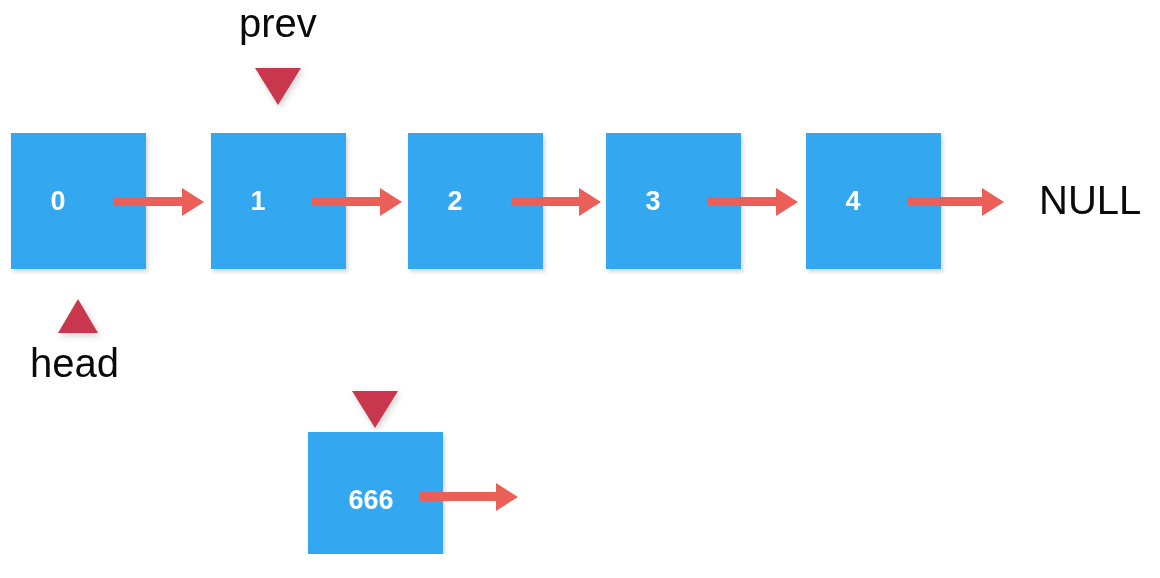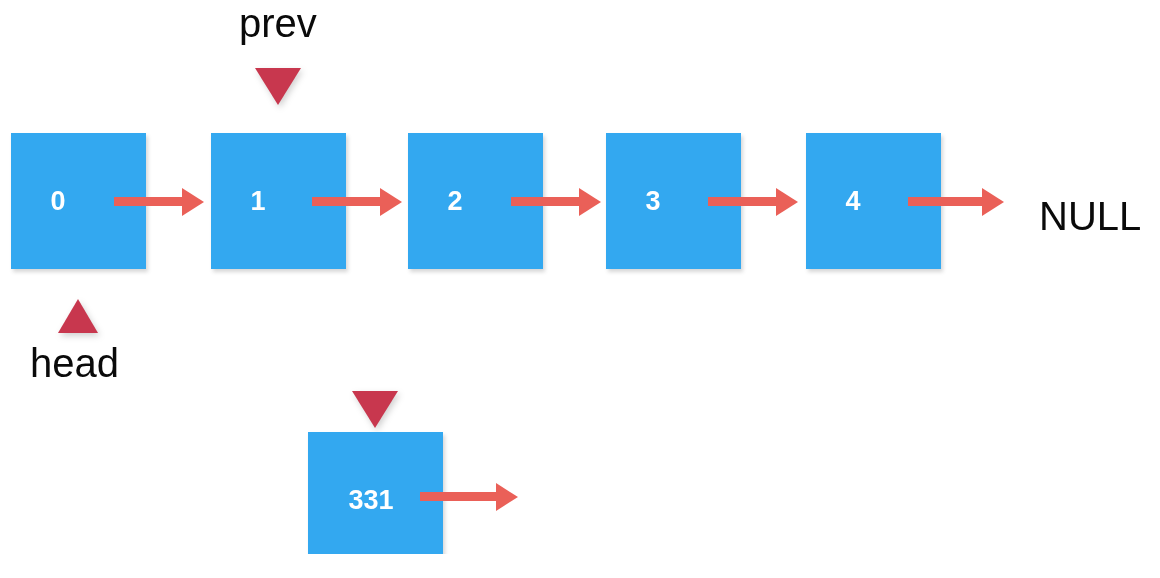--- a/index.html
+++ b/index.html
@@ -120,25 +120,25 @@
   <div class="node-box" style="left:606px; top:133px;">
     <span class="node-value">3</span>
   </div>
   <div class="arrow" style="left:708px; top:197px; width:70px;"></div>
 
   <div class="node-box" style="left:806px; top:133px;">
     <span class="node-value">4</span>
   </div>
   <div class="arrow" style="left:908px; top:197px; width:76px;"></div>
 
-  <div class="label null-label" style="left:1039px; top:180px;margin-top:16px;">NULL</div>
+  <div class="label null-label" style="left:1039px; top:180px;">NULL</div>
 
   <div class="tri-up" style="left:58px; top:299px;"></div>
   <div class="label" style="left:30px; top:343px;text-align:center;">head</div>
 
   <div class="tri-down" style="left:352px; top:391px;"></div>
 
   <div class="node-box" style="left:308px; top:432px;">
-    <span class="node-value wide">331</span>
+    <span class="node-value wide">666</span>
   </div>
   <div class="arrow" style="left:420px; top:492px; width:78px;"></div>
 
 </div>
 
 </body></html>

